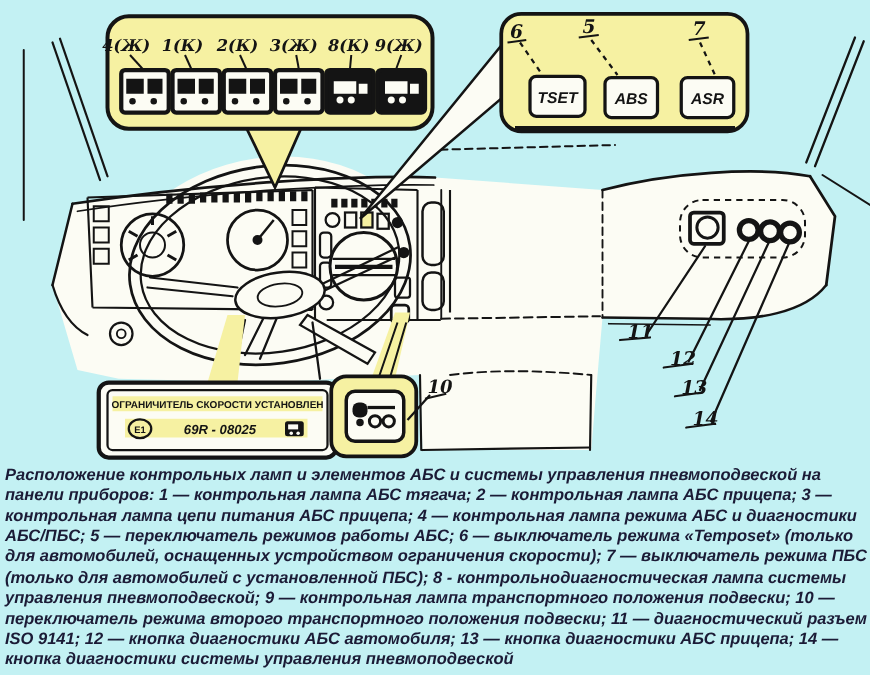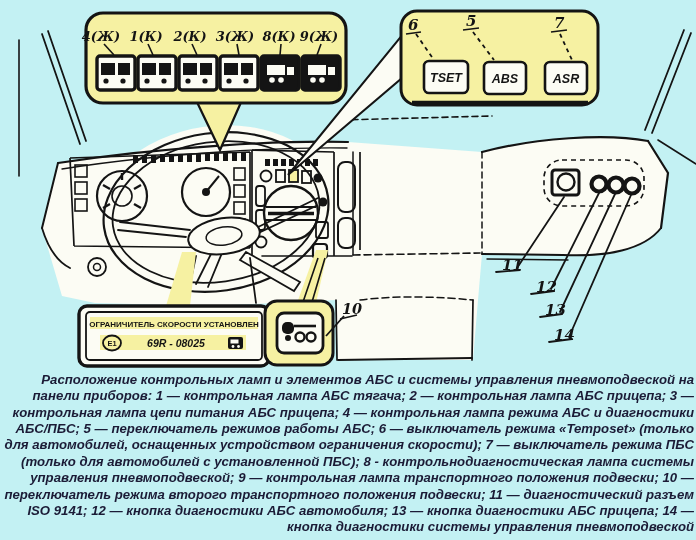--- a/index.html
+++ b/index.html
@@ -4,21 +4,20 @@
 <style>
   html,body{margin:0;padding:0;}
   body{background:#c3f1f3;font-family:"Liberation Sans",sans-serif;}
   .figure{position:relative;width:696px;height:540px;background:#c3f1f3;overflow:hidden;}
   .figure svg{position:absolute;left:0;top:0;}
   .caption{
     position:absolute;left:4px;top:372px;width:690px;
     font-family:"Liberation Sans",sans-serif;
     font-size:13.2px;line-height:1.24;font-weight:bold;font-style:italic;
     color:#1b1b36;
-    text-align:right;
   }
   .hand{font-family:"DejaVu Serif",serif;font-style:italic;font-weight:bold;fill:#141414;}
   .btnlab{font-family:"Liberation Sans",sans-serif;font-style:italic;font-weight:bold;fill:#141414;}
   .plate-title{font-family:"Liberation Sans",sans-serif;font-weight:bold;fill:#141414;}
 </style>
 </head>
 <body>
 
 <div class="figure">
 <svg width="696" height="372" viewBox="0 0 696 372">

